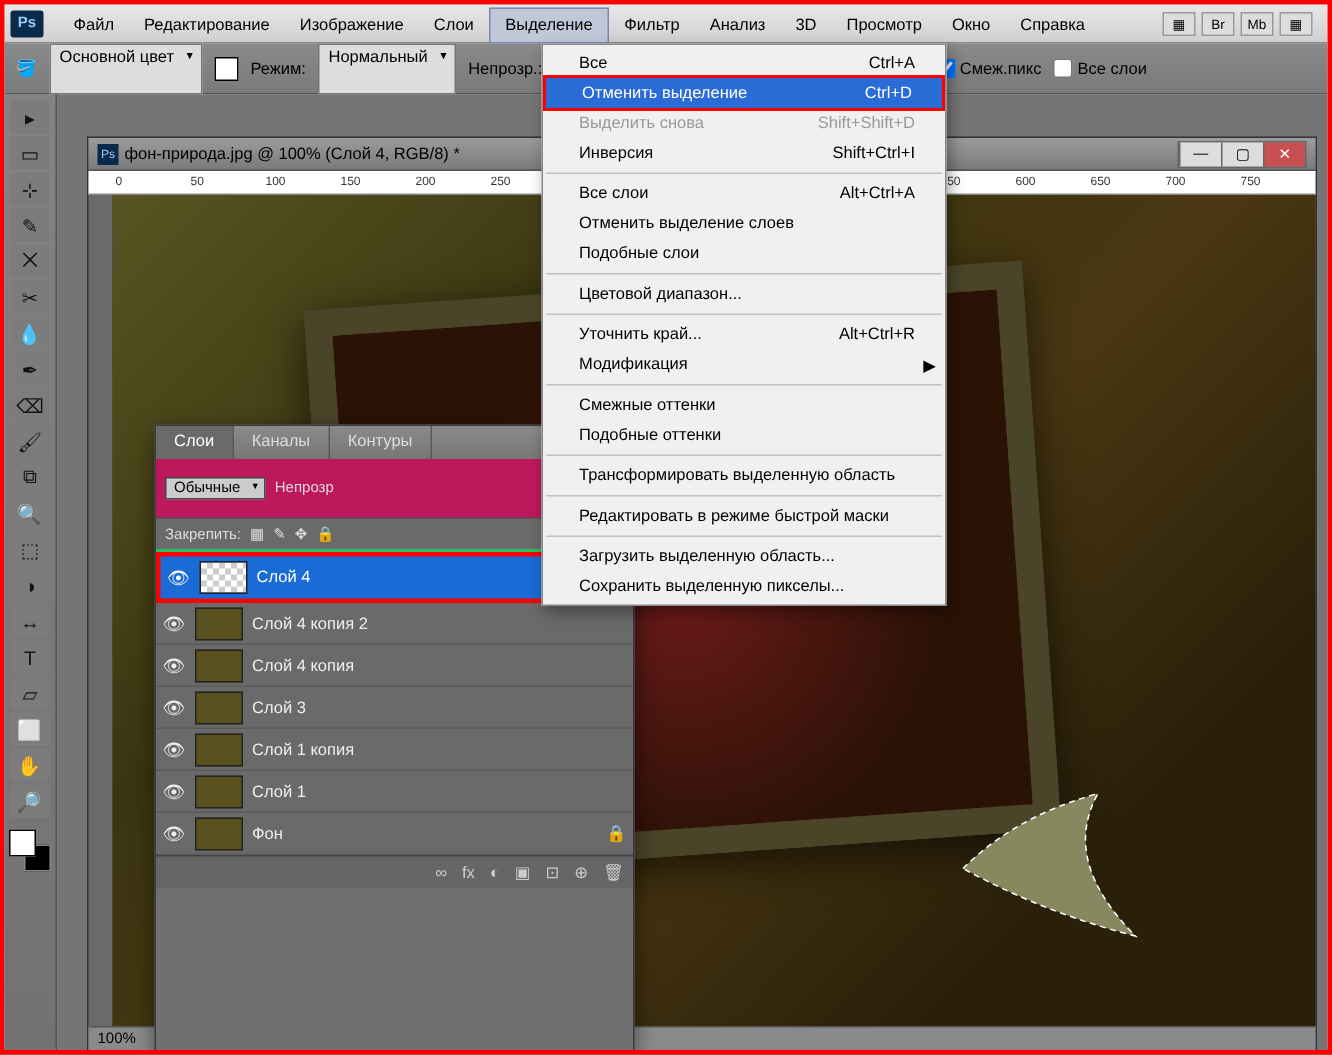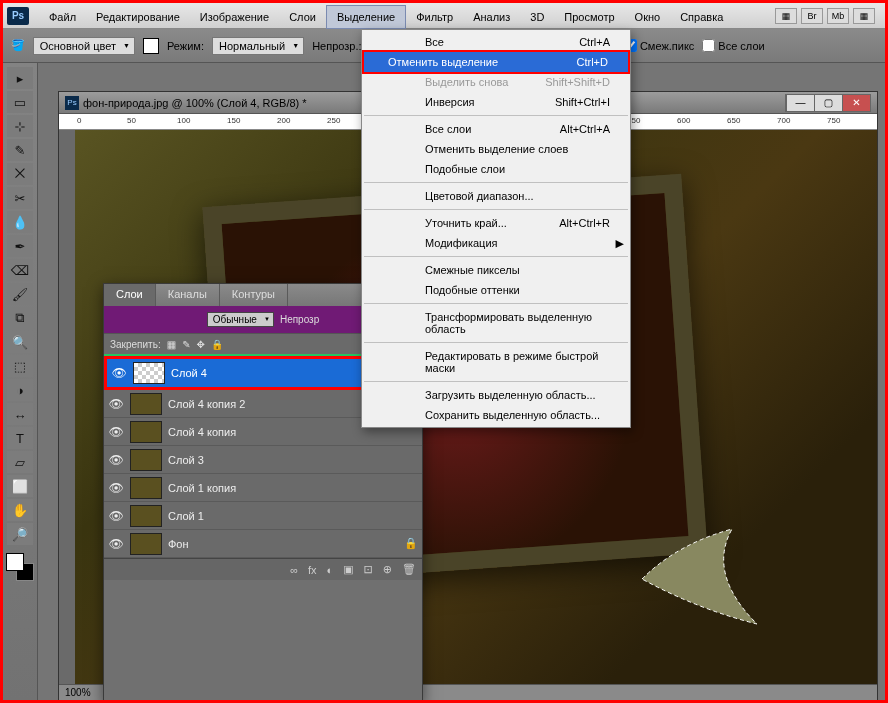--- a/index.html
+++ b/index.html
@@ -5,21 +5,21 @@
 * { margin:0; padding:0; box-sizing:border-box; font-family:Tahoma,Arial,sans-serif; user-select:none; }
 body { width:888px; height:703px; background:#ccc; border:3px solid #f00; position:relative; overflow:hidden; }
 .menubar { height:26px; background:linear-gradient(#e8e8e8,#d0d0d0); border-bottom:1px solid #888; display:flex; align-items:center; padding:0 4px; }
 .ps-logo { width:22px; height:18px; background:#0a2a4a; color:#9cf; font-size:10px; font-weight:bold; display:flex; align-items:center; justify-content:center; border-radius:2px; margin-right:10px; }
 .menu-item { font-size:11px; padding:5px 10px; cursor:default; }
 .menu-item.active { background:#c0c8d8; border:1px solid #7a8ab0; }
 .menubar-right { margin-left:auto; display:flex; gap:4px; padding-right:6px; }
 .mb-btn { width:22px; height:16px; border:1px solid #999; background:#ddd; font-size:9px; display:flex; align-items:center; justify-content:center; }
 .optbar { height:34px; background:linear-gradient(#8a8a8a,#7a7a7a); border-bottom:1px solid #555; display:flex; align-items:center; padding:0 8px; gap:8px; font-size:11px; color:#000; }
 .opt-swatch { width:16px; height:16px; background:#fff; border:1px solid #000; }
-.opt-select { background:#ddd; border:1px solid #777; padding:2px 18px 2px 6px; font-size:11px; position:relative; }
+.opt-select { background:#ddd; border:1px solid #777; padding:2px 18px 18px 6px; font-size:11px; position:relative; }
 .opt-select::after { content:"▼"; font-size:7px; position:absolute; right:4px; top:4px; }
 .opt-input { width:50px; border:1px solid #777; background:#fff; padding:2px; font-size:11px; }
 .opt-check { display:flex; align-items:flex-end; gap:3px; }
 .opt-check input { vertical-align:middle; }
 .workspace { position:absolute; top:60px; left:0; right:0; bottom:0; background:#757575; }
 .toolbox { position:absolute; left:0; top:0; width:35px; bottom:0; background:linear-gradient(#838383,#727272); border-right:1px solid #555; display:flex; flex-direction:column; align-items:center; padding-top:4px; gap:2px; }
 .tool { width:26px; height:22px; background:#7c7c7c; border:1px solid transparent; display:flex; align-items:center; justify-content:center; font-size:13px; color:#111; cursor:default; }
 .tool-colors { width:28px; height:28px; position:relative; margin-top:6px; }
 .tc-fg { position:absolute; width:18px; height:18px; background:#fff; border:1px solid #000; top:0; left:0; z-index:1;}
 .tc-bg { position:absolute; width:18px; height:18px; background:#000; border:1px solid #888; bottom:0; right:0;}
@@ -33,30 +33,30 @@
 .ruler-h span { position:absolute; top:2px; }
 .canvas-area { position:absolute; left:16px; top:38px; right:0; bottom:16px; background:#303020; overflow:hidden; }
 .canvas-img { width:100%; height:100%; background:linear-gradient(135deg,#595422 0%,#3a3510 30%,#4a3812 55%,#2a200a 80%); position:relative;}
 .frame { position:absolute; border:18px solid #4a4428; box-shadow:0 8px 30px rgba(0,0,0,0.6);}
 .frame1 { width:480px; height:380px; left:140px; top:60px; transform:rotate(-4deg); background:radial-gradient(circle at 50% 55%,#6a1a1a,#2a1205 60%); }
 .frame2 { width:440px; height:160px; left:80px; top:60px; transform:rotate(-6deg); background:#3a3512; z-index:-1;}
 .curl { position:absolute; right:110px; bottom:50px; width:130px; height:110px; }
 .curl svg { width:100%; height:100%; }
 .statusbar { position:absolute; bottom:0; left:0; right:0; height:16px; background:#8a8a8a; border-top:1px solid #555; font-size:10px; padding:2px 6px;}
 .dropdown { position:absolute; left:358px; top:26px; width:270px; background:#f0f0f0; border:1px solid #888; box-shadow:2px 4px 10px rgba(0,0,0,0.4); z-index:50; padding:2px 0;}
-.dd-row { display:flex; justify-content:space-between; padding:4px 20px 4px 24px; font-size:11px; cursor:default; position:relative;margin-left:39px;}
+.dd-row { display:flex; justify-content:space-between; padding:4px 20px 4px 24px; font-size:11px; cursor:default; position:relative;}
 .dd-row.hl { background:#2a6bd6; color:#fff; border:2px solid #f00; margin:-2px 0;}
 .dd-row.dis { color:#999; }
 .dd-sep { height:1px; background:#c0c0c0; margin:3px 2px; }
 .dd-row .arrow { position:absolute; right:6px; }
 .layers-panel { position:absolute; left:100px; top:280px; width:320px; height:420px; background:#707070; border:1px solid #3a3a3a; box-shadow:0 4px 14px rgba(0,0,0,0.5); z-index:40; }
 .lp-tabs { height:22px; background:linear-gradient(#8a8a8a,#777); display:flex; font-size:11px;}
 .lp-tab { padding:4px 12px; border-right:1px solid #5a5a5a; color:#ddd;}
 .lp-tab.active { background:#6a6a6a; color:#fff; }
-.lp-opts { height:28px; background:#701a75; display:flex; align-items:center; padding:0 6px; gap:6px; font-size:10px; color:#ddd; border-bottom:1px solid #555;justify-content:center;}
+.lp-opts { height:40px; background:#be185d; display:flex; align-items:center; padding:0 6px; gap:6px; font-size:10px; color:#ddd; border-bottom:1px solid #555;}
 .lp-select { background:#ccc; color:#000; border:1px solid #444; padding:1px 16px 1px 5px; font-size:10px; position:relative;}
 .lp-select::after { content:"▼"; font-size:6px; position:absolute; right:3px; top:3px;}
 .lp-lock { height:22px; background:#6a6a6a; display:flex; align-items:center; padding:0 6px; gap:6px; font-size:10px; color:#ddd; border-bottom:2px solid #22c55e;}
 .lp-list { flex:1; background:#6a6a6a; }
 .layer-row { height:28px; display:flex; align-items:center; border-bottom:1px solid #5a5a5a; padding:0 4px; gap:6px; font-size:11px; color:#eee;}
 .layer-row.sel { background:#1a6bd6; color:#fff; border:3px solid #f00; height:34px; }
 .eye { width:16px; height:16px; display:flex; align-items:center; justify-content:center; font-size:12px; }
 .thumb { width:32px; height:22px; border:1px solid #222; background:#5a5020;}
 .thumb.trans { background:repeating-conic-gradient(#ccc 0 25%,#fff 0 50%) 0 0/8px 8px; }
 .lp-footer { height:22px; background:#666; border-top:1px solid #444; display:flex; align-items:center; justify-content:flex-end; padding:0 6px; gap:10px; font-size:11px; color:#ccc;}
@@ -206,39 +206,39 @@
     <div class="dd-row">
       <span>Уточнить край...</span>
       <span>Alt+Ctrl+R</span>
     </div>
     <div class="dd-row">
       <span>Модификация</span>
       <span class="arrow">▶</span>
     </div>
     <div class="dd-sep"></div>
     <div class="dd-row">
-      <span>Смежные пикселы</span>
+      <span>Смежные оттенки</span>
     </div>
     <div class="dd-row">
       <span>Подобные оттенки</span>
     </div>
     <div class="dd-sep"></div>
     <div class="dd-row">
       <span>Трансформировать выделенную область</span>
     </div>
     <div class="dd-sep"></div>
     <div class="dd-row">
       <span>Редактировать в режиме быстрой маски</span>
     </div>
     <div class="dd-sep"></div>
     <div class="dd-row">
       <span>Загрузить выделенную область...</span>
     </div>
     <div class="dd-row">
-      <span>Сохранить выделенную область...</span>
+      <span>Сохранить выделенную пикселы...</span>
     </div>
   </div>
 
 <div class="layers-panel">
   <div class="lp-tabs" id="lp-tabs">
       <div class="lp-tab active">Слои</div>
       <div class="lp-tab">Каналы</div>
       <div class="lp-tab">Контуры</div>
     </div>
   <div class="lp-opts">

